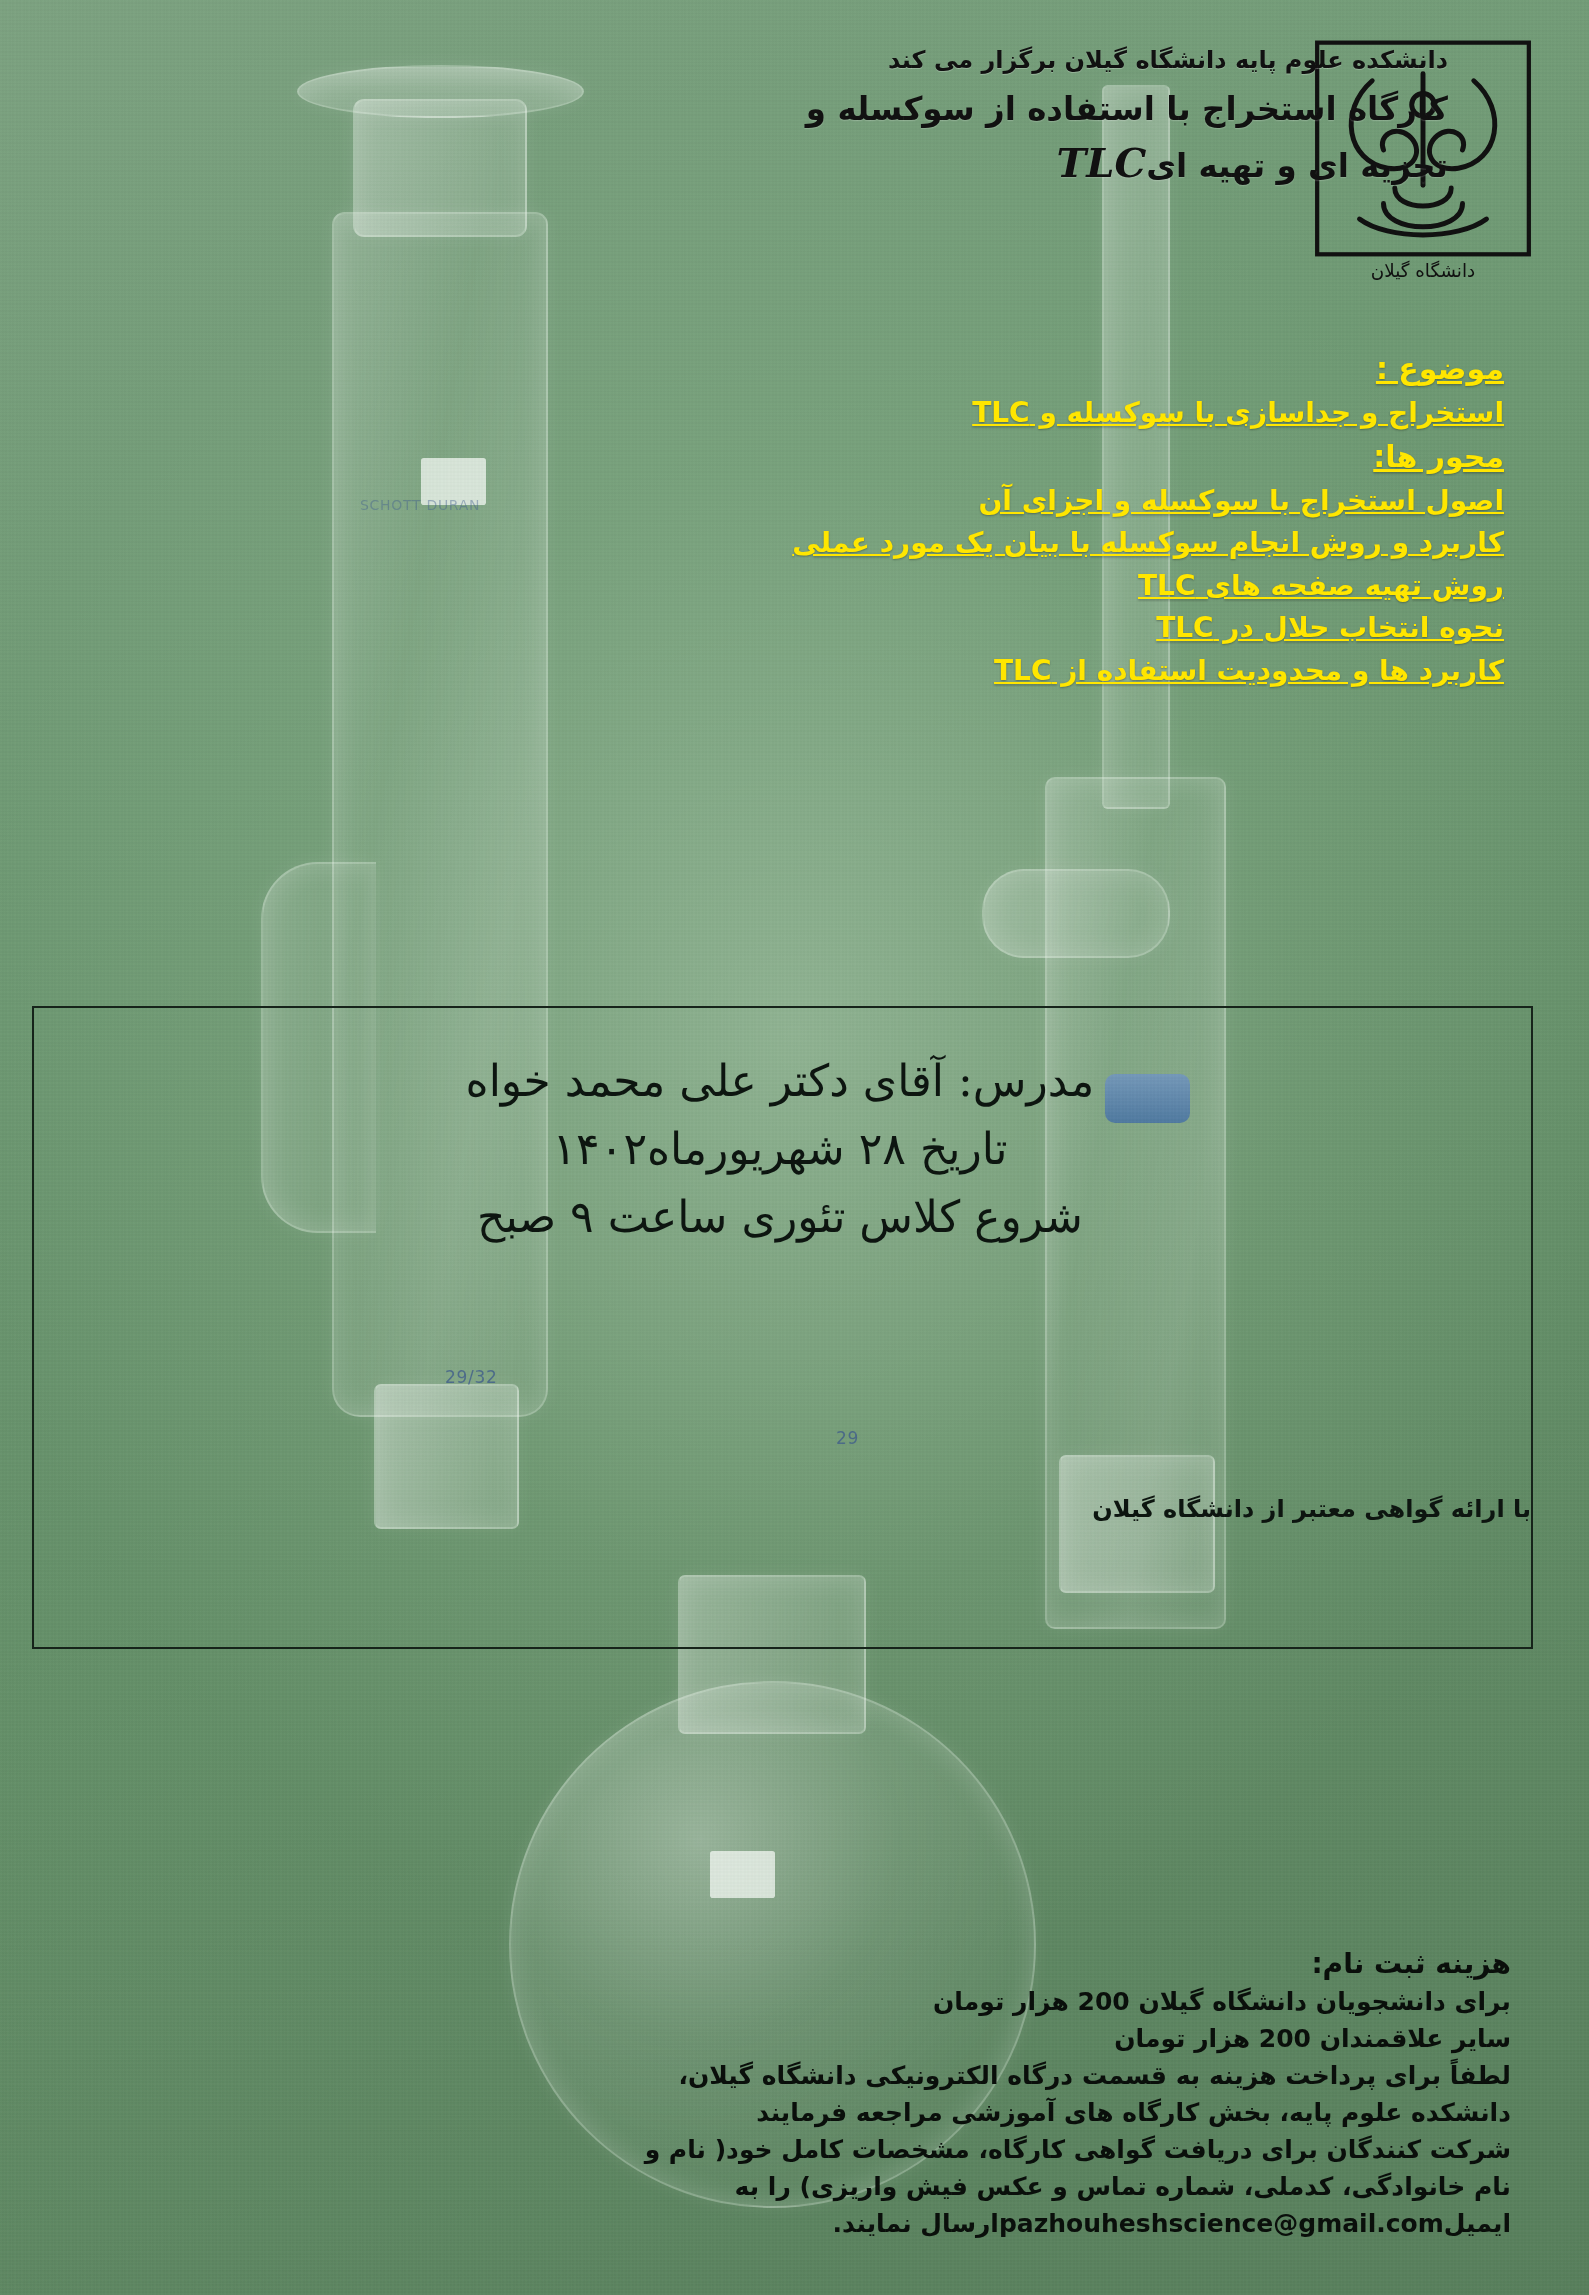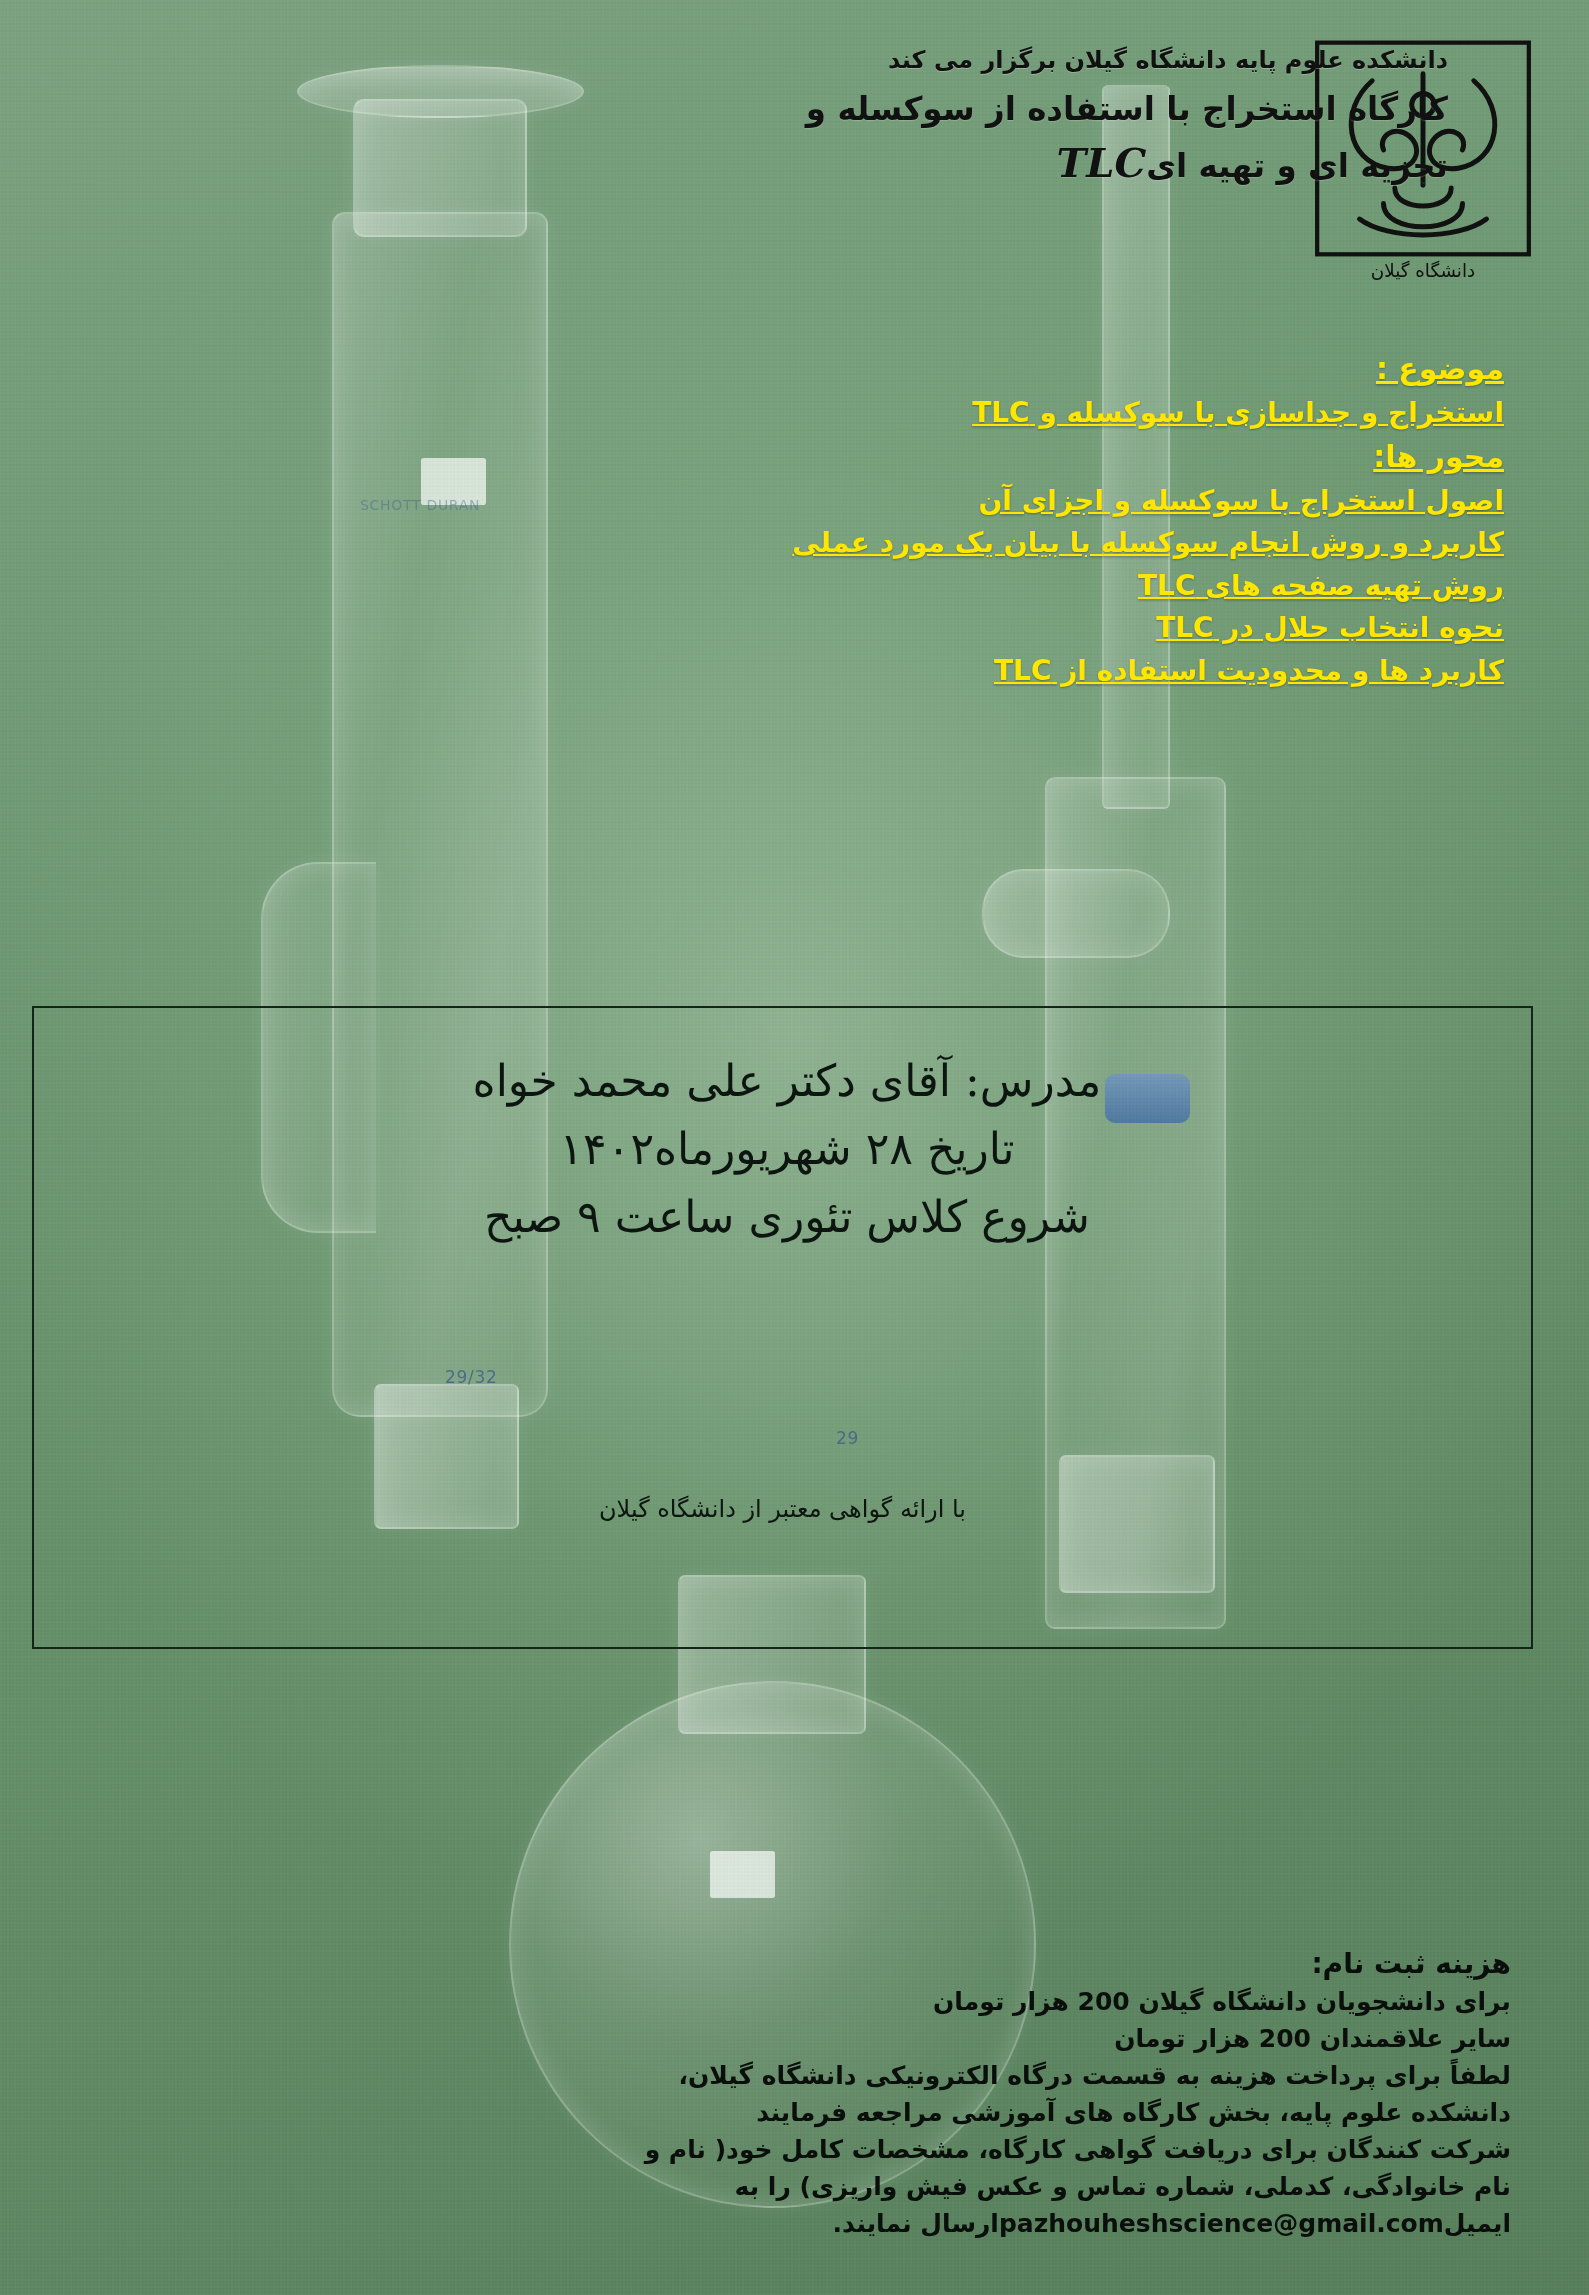--- a/index.html
+++ b/index.html
@@ -190,38 +190,38 @@
   
   .box {
     position: absolute;
     left: 32px; top: 1006px;
     width: 1501px; height: 643px;
     border: 2.1px solid #16231a;
     box-sizing: border-box;
   }
   .box-inner {
     position: absolute;
-    top: 39px; right: 52px;
+    top: 39px; right: 59px;
     width: 1384px;
     text-align: center;
     color: #0d1510;
     direction: rtl;
   }
   .box-inner .l {
     font-family: "DejaVu Serif", "Liberation Serif", serif;
     font-size: 44px;
     line-height: 1.55;
     font-weight: 400;
   }
   .box-cert {
     position: absolute;
     bottom: 124px; right: 0; left: 0;
-    text-align: center;
+    text-align: right;
     font-size: 24px;
-    font-weight: normal;
+    font-weight: bold;
     color: #0d1510;
   }
 
   
   .fees {
     position: absolute;
     bottom: 53px; right: 78px;
     width: 1406px;
     color: #0a0f0b;
     font-weight: bold;

